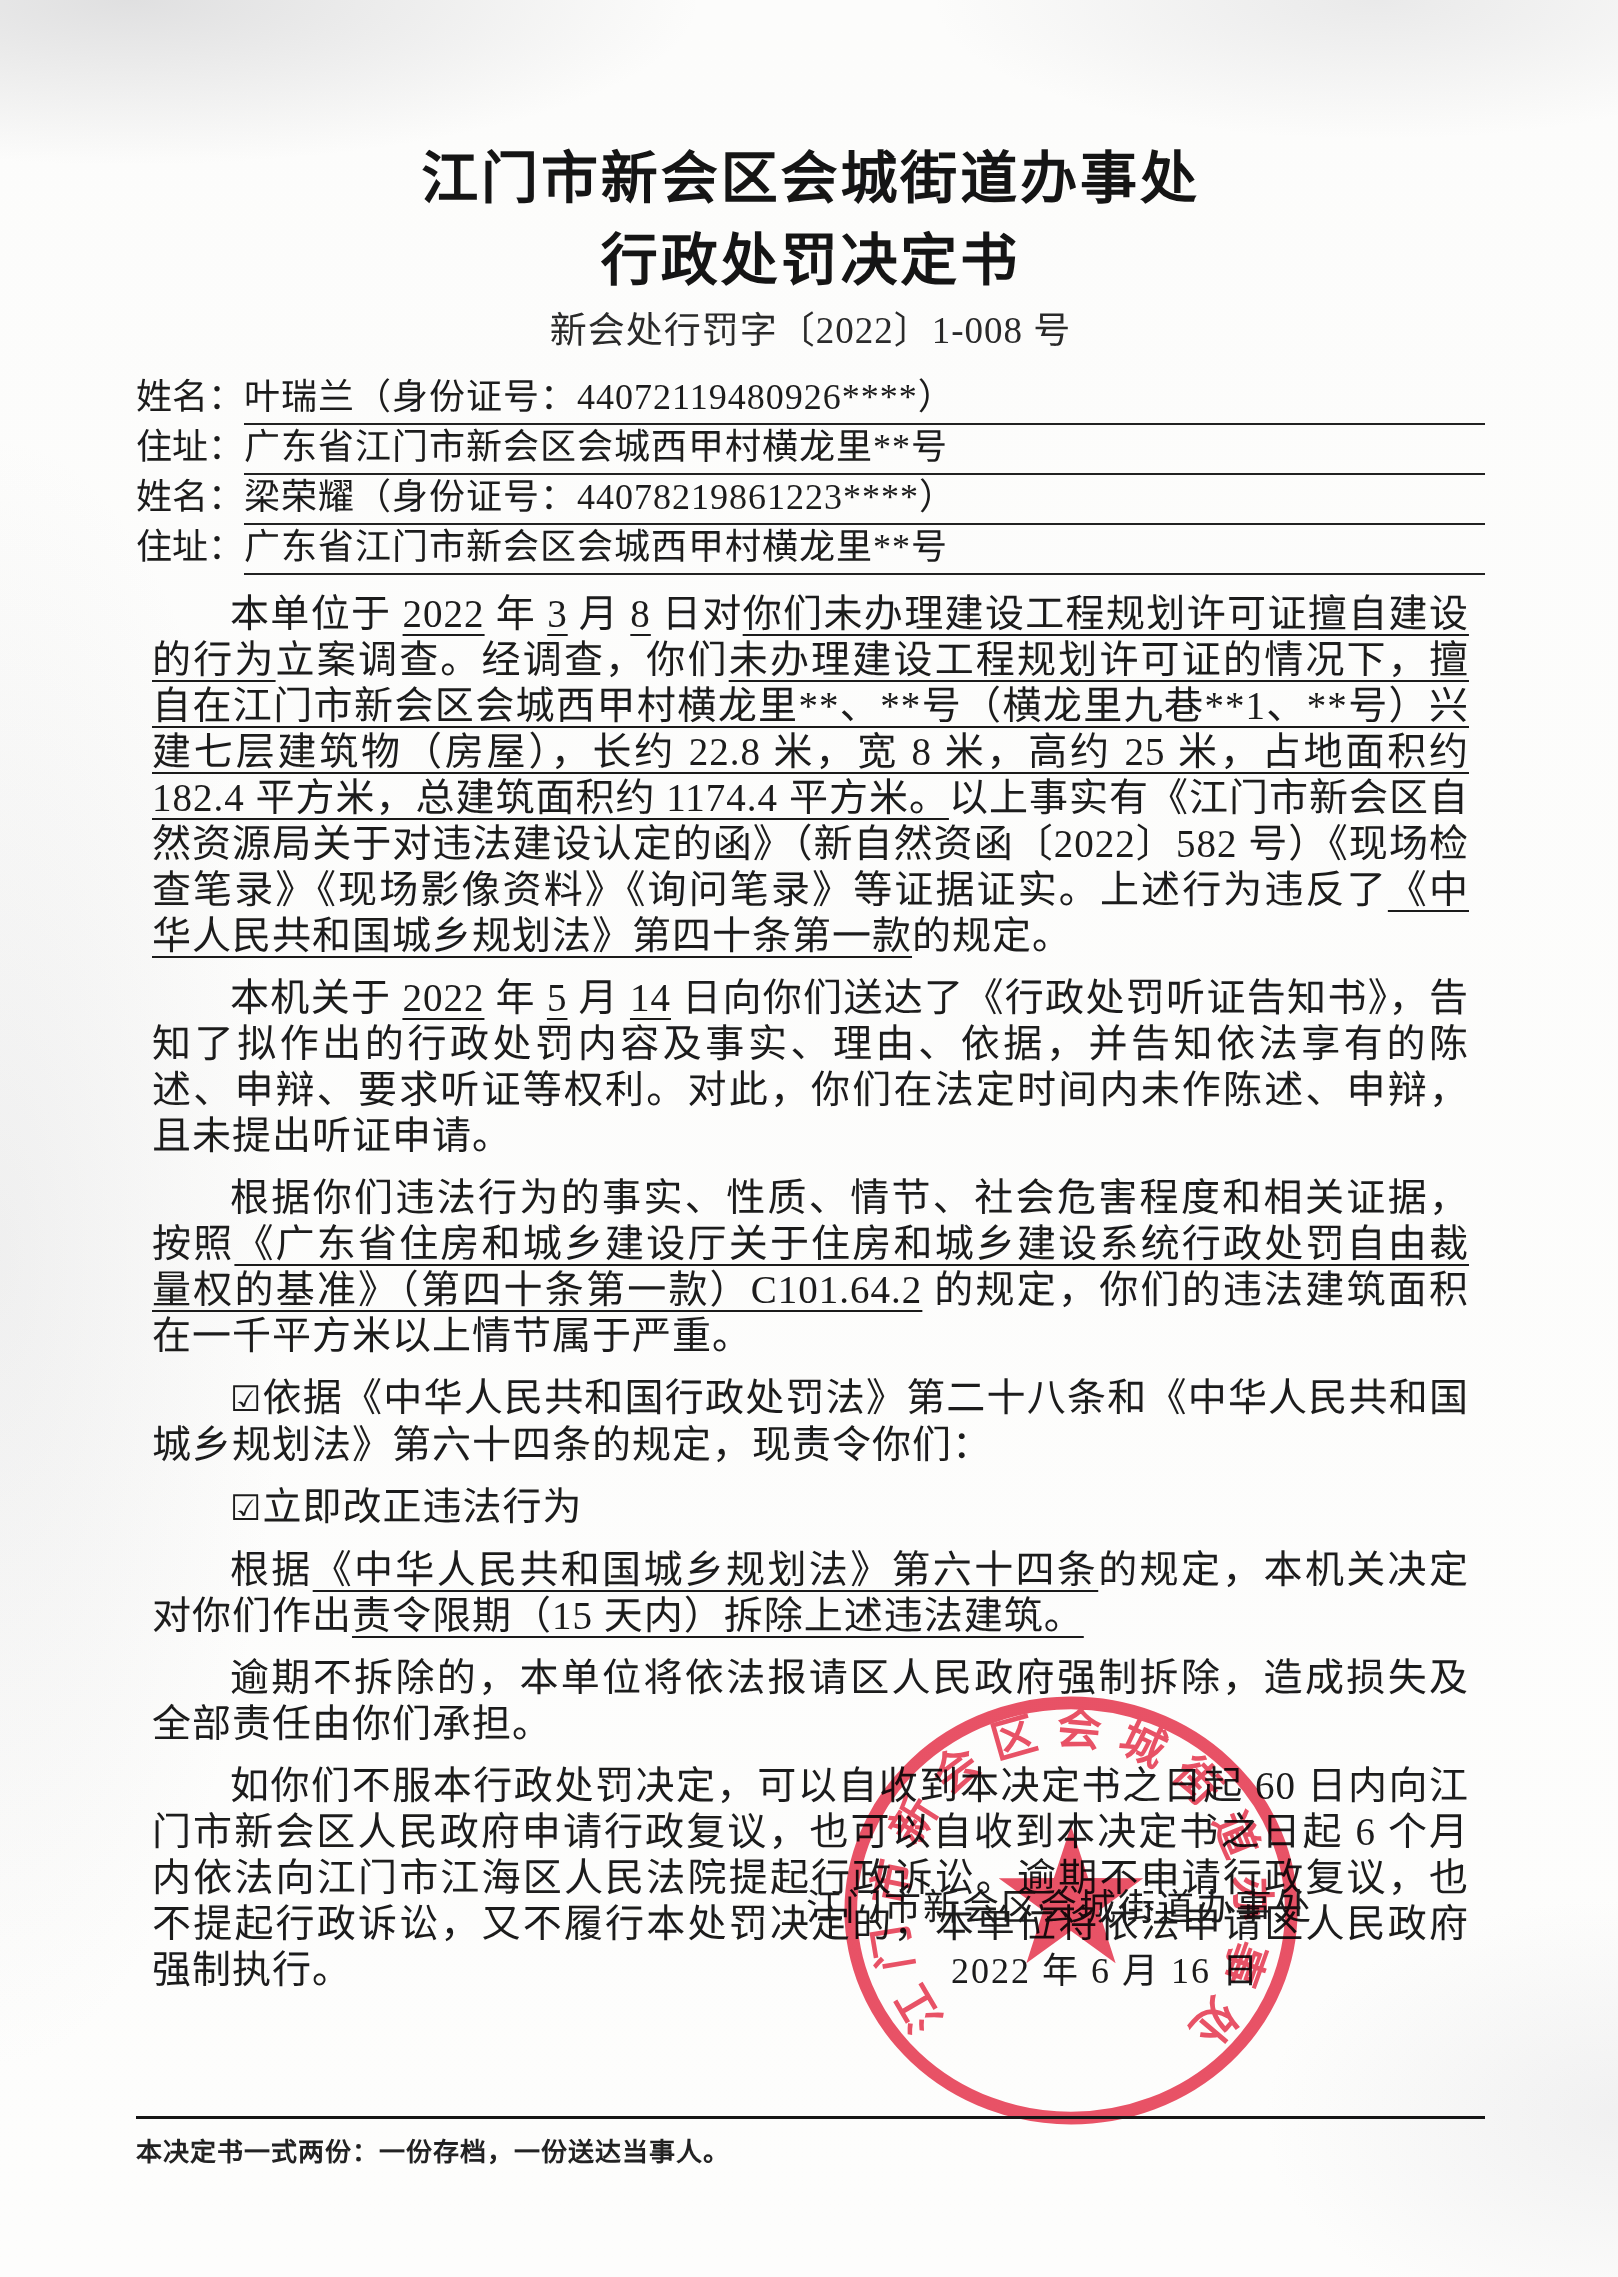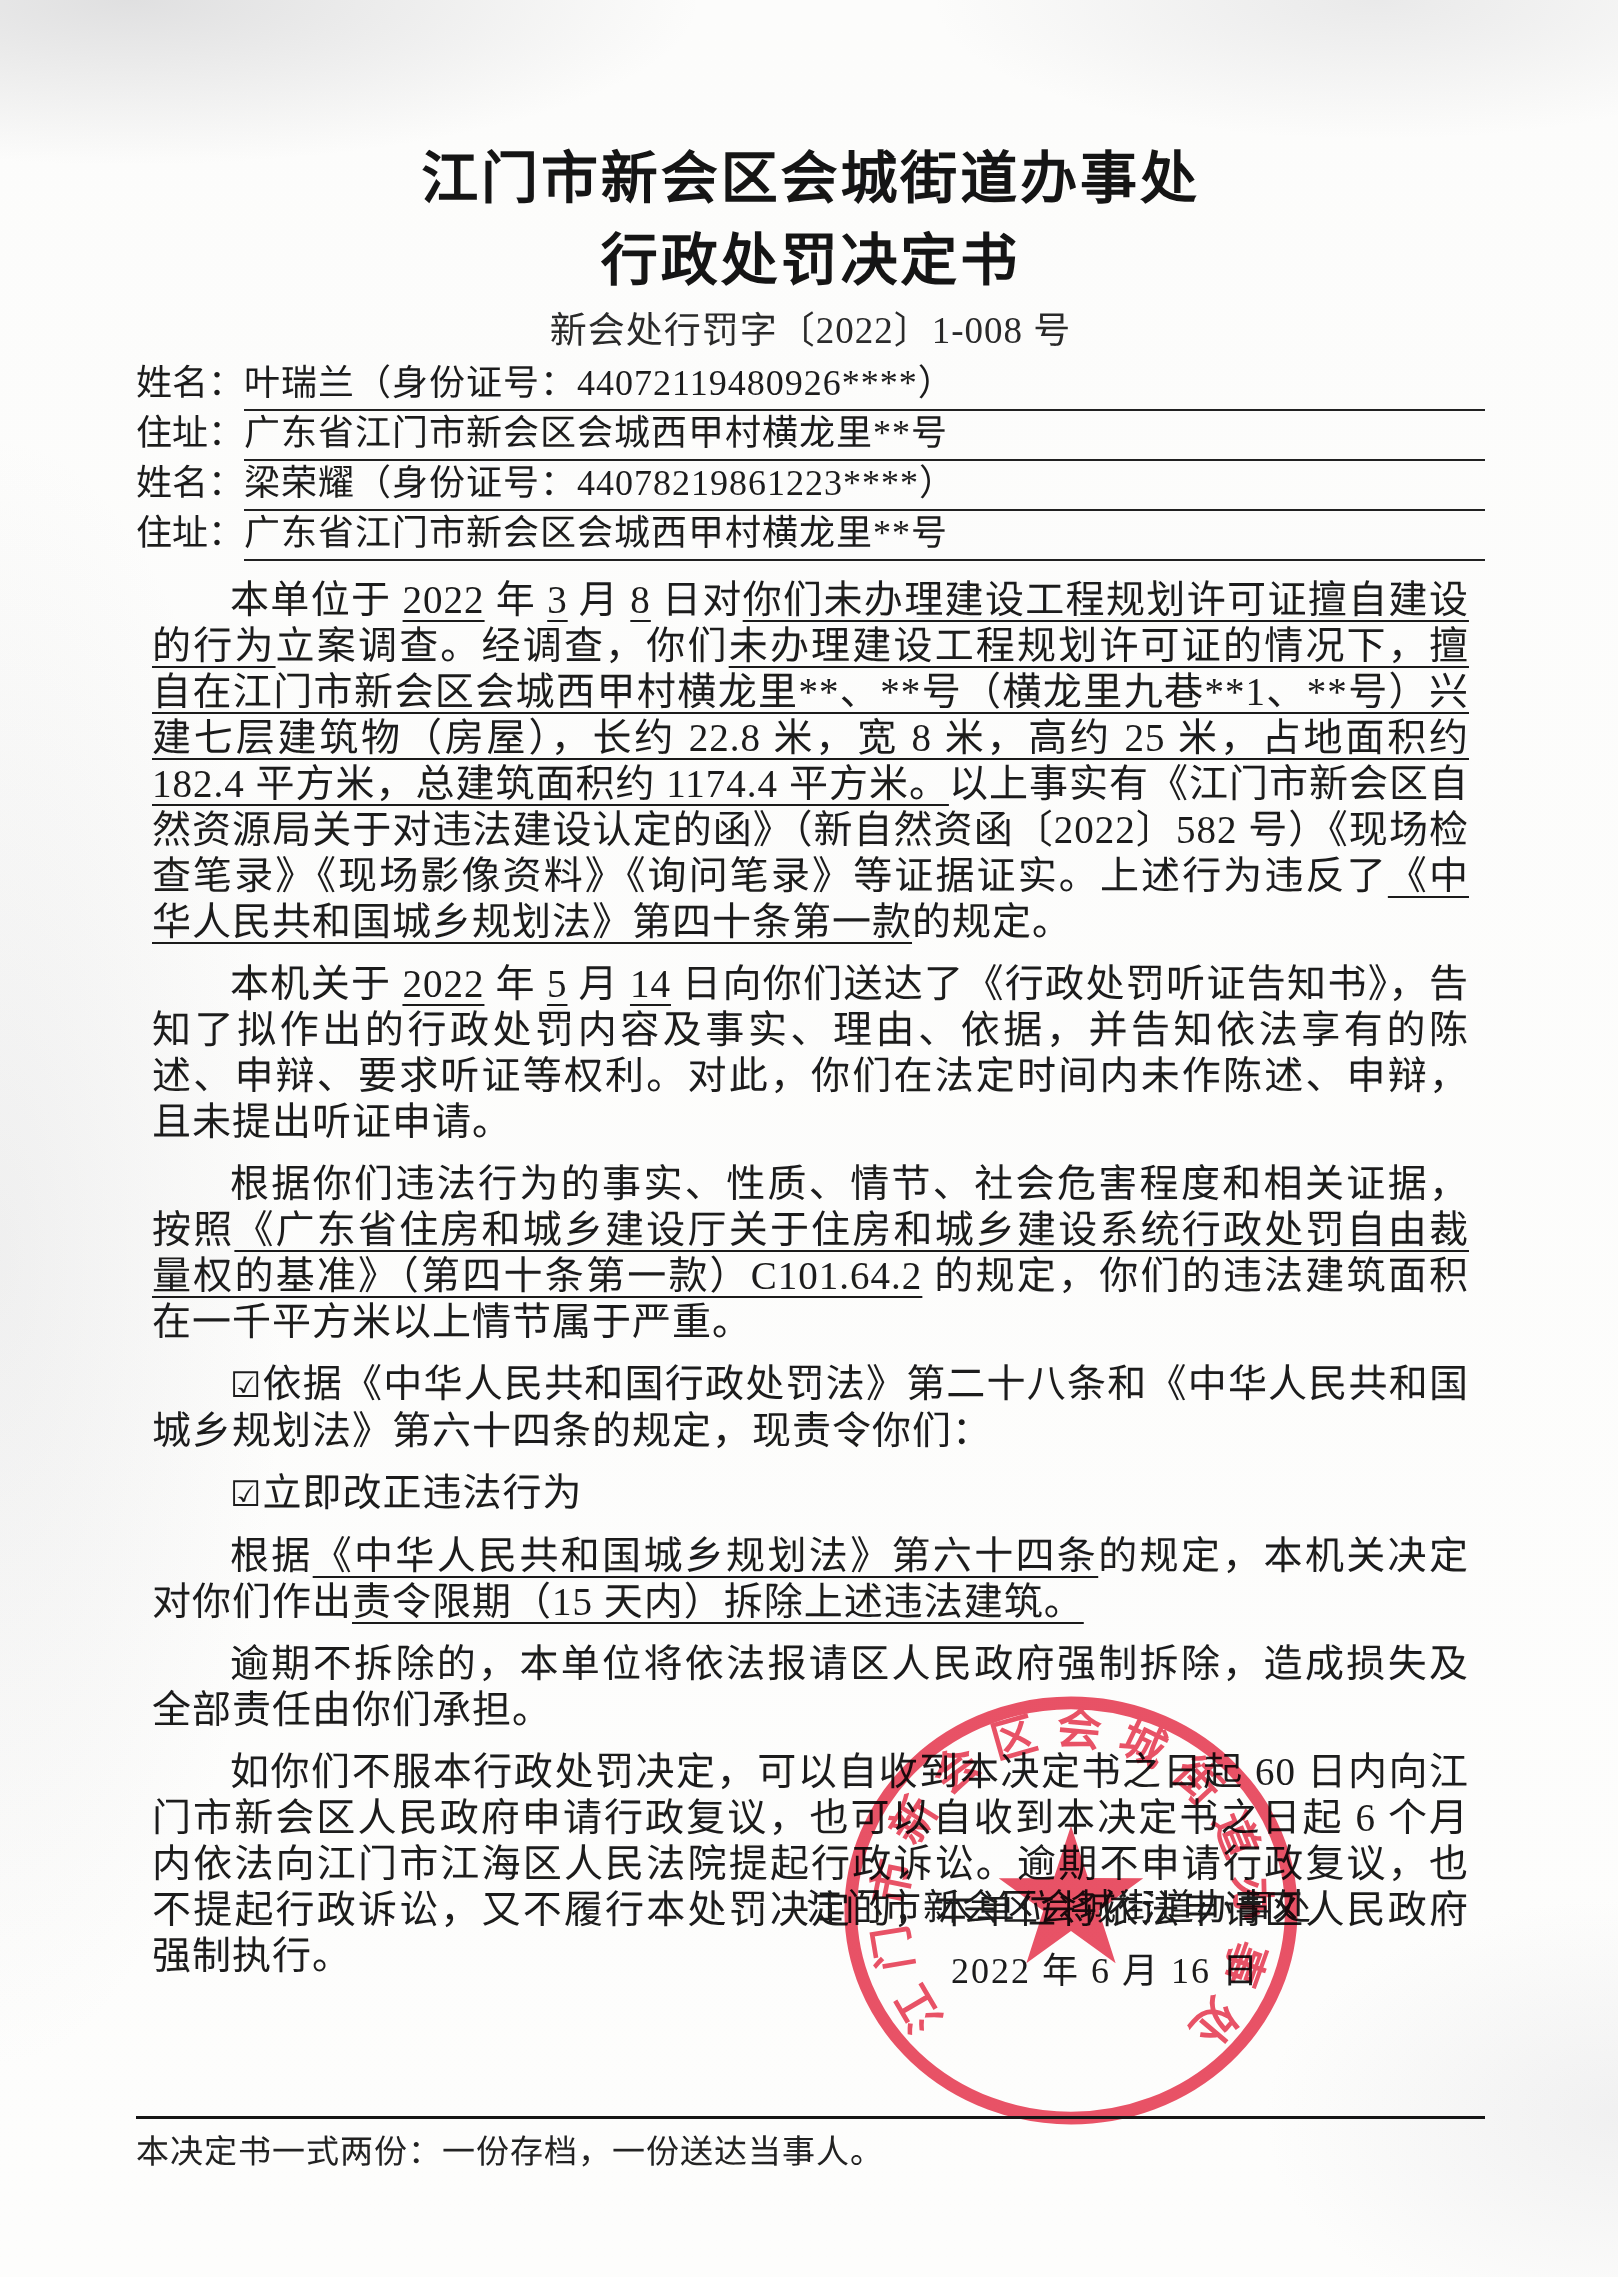--- a/index.html
+++ b/index.html
@@ -22,21 +22,21 @@
   .doc-header{padding-top:137px;text-align:center;}
   .title{
     margin:0;font-family:"Liberation Sans","DejaVu Sans",sans-serif;
     font-weight:700;font-size:57px;line-height:82px;letter-spacing:2.9px;color:#151515;
   }
   .doc-number{
     margin-top:7.8px;font-size:37px;line-height:43px;letter-spacing:1px;
     text-align:center;color:#2a2a2a;
   }
   
-  .parties{margin-top:9px;}
+  .parties{margin-top:23px;}
   .party-row{display:flex;height:50px;font-size:36px;line-height:45px;}
   .party-label{white-space:nowrap;}
   .party-value{flex:1;border-bottom:2.9px solid #222;letter-spacing:1px;}
   
   .body-text{margin-top:3.9px;font-size:39px;line-height:46px;text-align:justify;letter-spacing:1px;}
   .body-text p{margin:16px;text-indent:2em;}
   .u{
     text-decoration:underline;
     text-decoration-thickness:2.4px;
     text-underline-offset:6.8px;
@@ -52,21 +52,21 @@
     position:absolute;left:842px;top:1694px;width:458px;height:434px;
     opacity:0.88;mix-blend-mode:multiply;pointer-events:none;
   }
   .seal-text{
     font-family:"Liberation Sans","DejaVu Sans",sans-serif;
     font-weight:700;font-size:46px;letter-spacing:16px;
   }
   
   .footer{position:absolute;left:136px;top:2116px;width:1349px;}
   .footer-rule{border-top:3.9px solid #161616;height:0;}
-  .footnote{margin-top:15.6px;font-size:33px;line-height:35px;color:#222;letter-spacing:1px;}
+  .footnote{margin-top:15.6px;font-size:26px;line-height:35px;color:#222;letter-spacing:1px;font-weight:bold;}
 </style>
 </head>
 <body>
 
 <div class="page">
   <div class="content">
 
     <header class="doc-header">
       <h1 class="title">江门市新会区会城街道办事处</h1>
       <h1 class="title">行政处罚决定书</h1>

